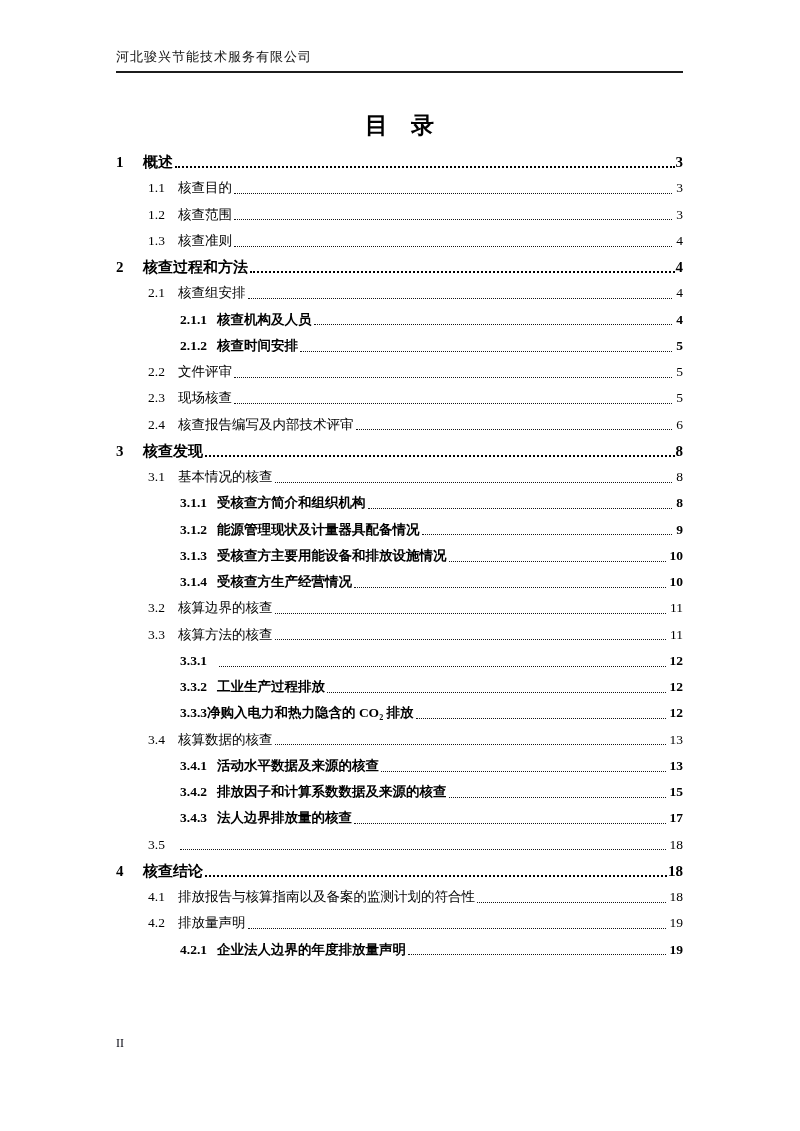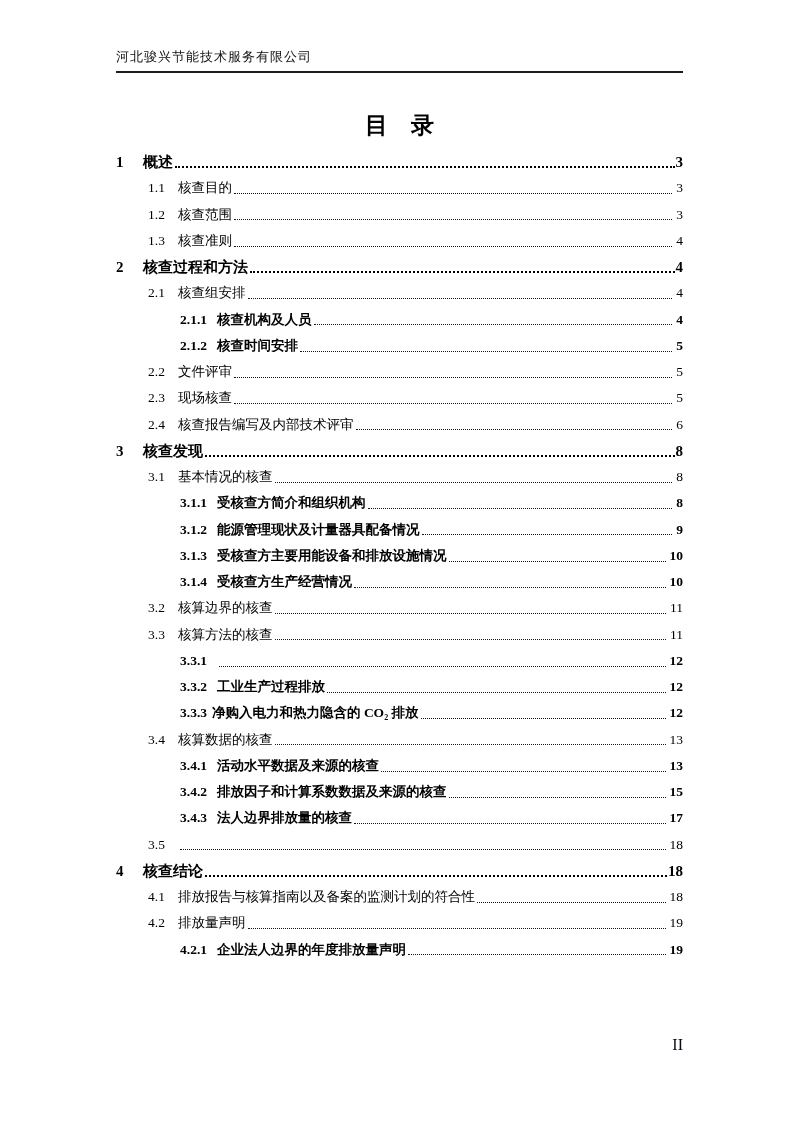--- a/index.html
+++ b/index.html
@@ -48,25 +48,25 @@
   
   .lv1{font-weight:bold;font-size:15px;}
   .lv1 .num{width:27px;}
   .lv1 .leader{border-bottom:2.6px dotted #000;margin:0 0 7px 2px;}
   
   .lv2{padding-left:32px;align-items:flex-end;}
   .lv2 .num{width:30px;}
   
   .lv3{padding-left:64px;font-weight:bold;}
   .lv3 .num{width:37px;}
-  .lv3.tight .num{width:auto;margin-right:5px;}
+  .lv3.tight .num{width:auto;}
   
   .footer{
     position:absolute;left:116px;right:117px;top:1036px;
-    text-align:right;font-size:16px;color:#0a0a14;
+    text-align:left;font-size:12px;color:#0a0a14;
   }
 </style>
 </head>
 <body>
 
 <div class="page">
 
   <div class="header">
     <div class="company">河北骏兴节能技术服务有限公司</div>
   </div>

